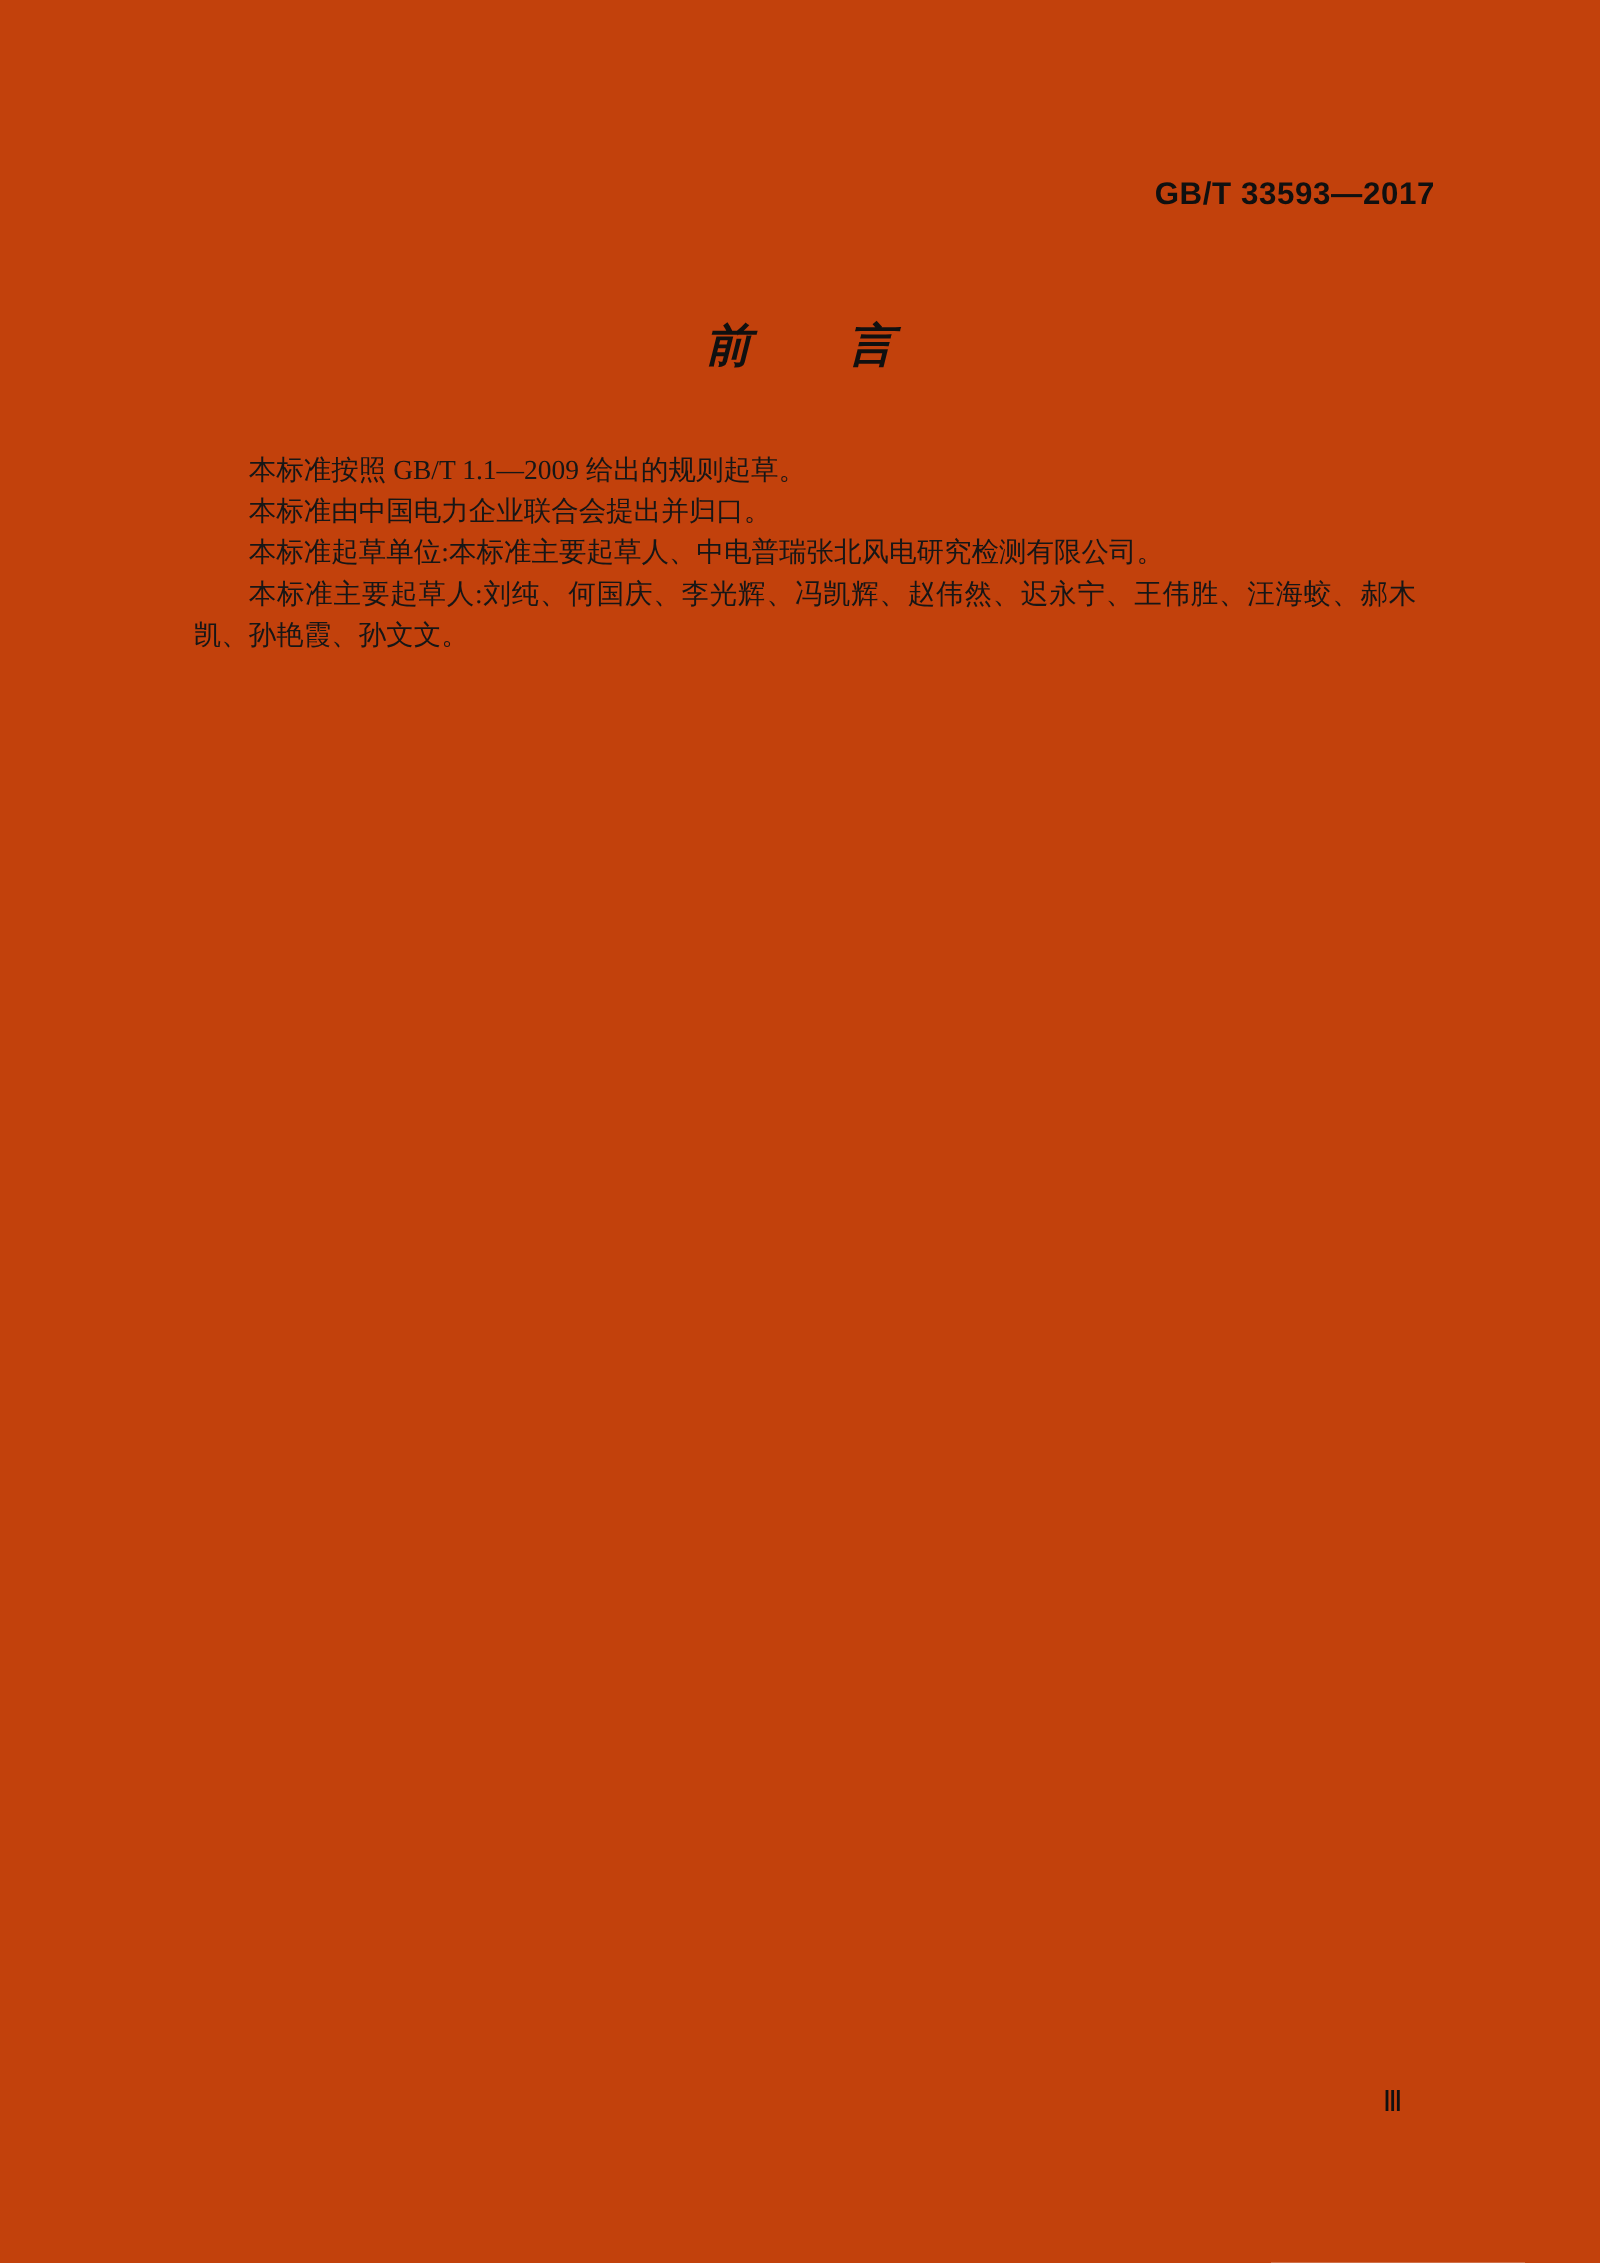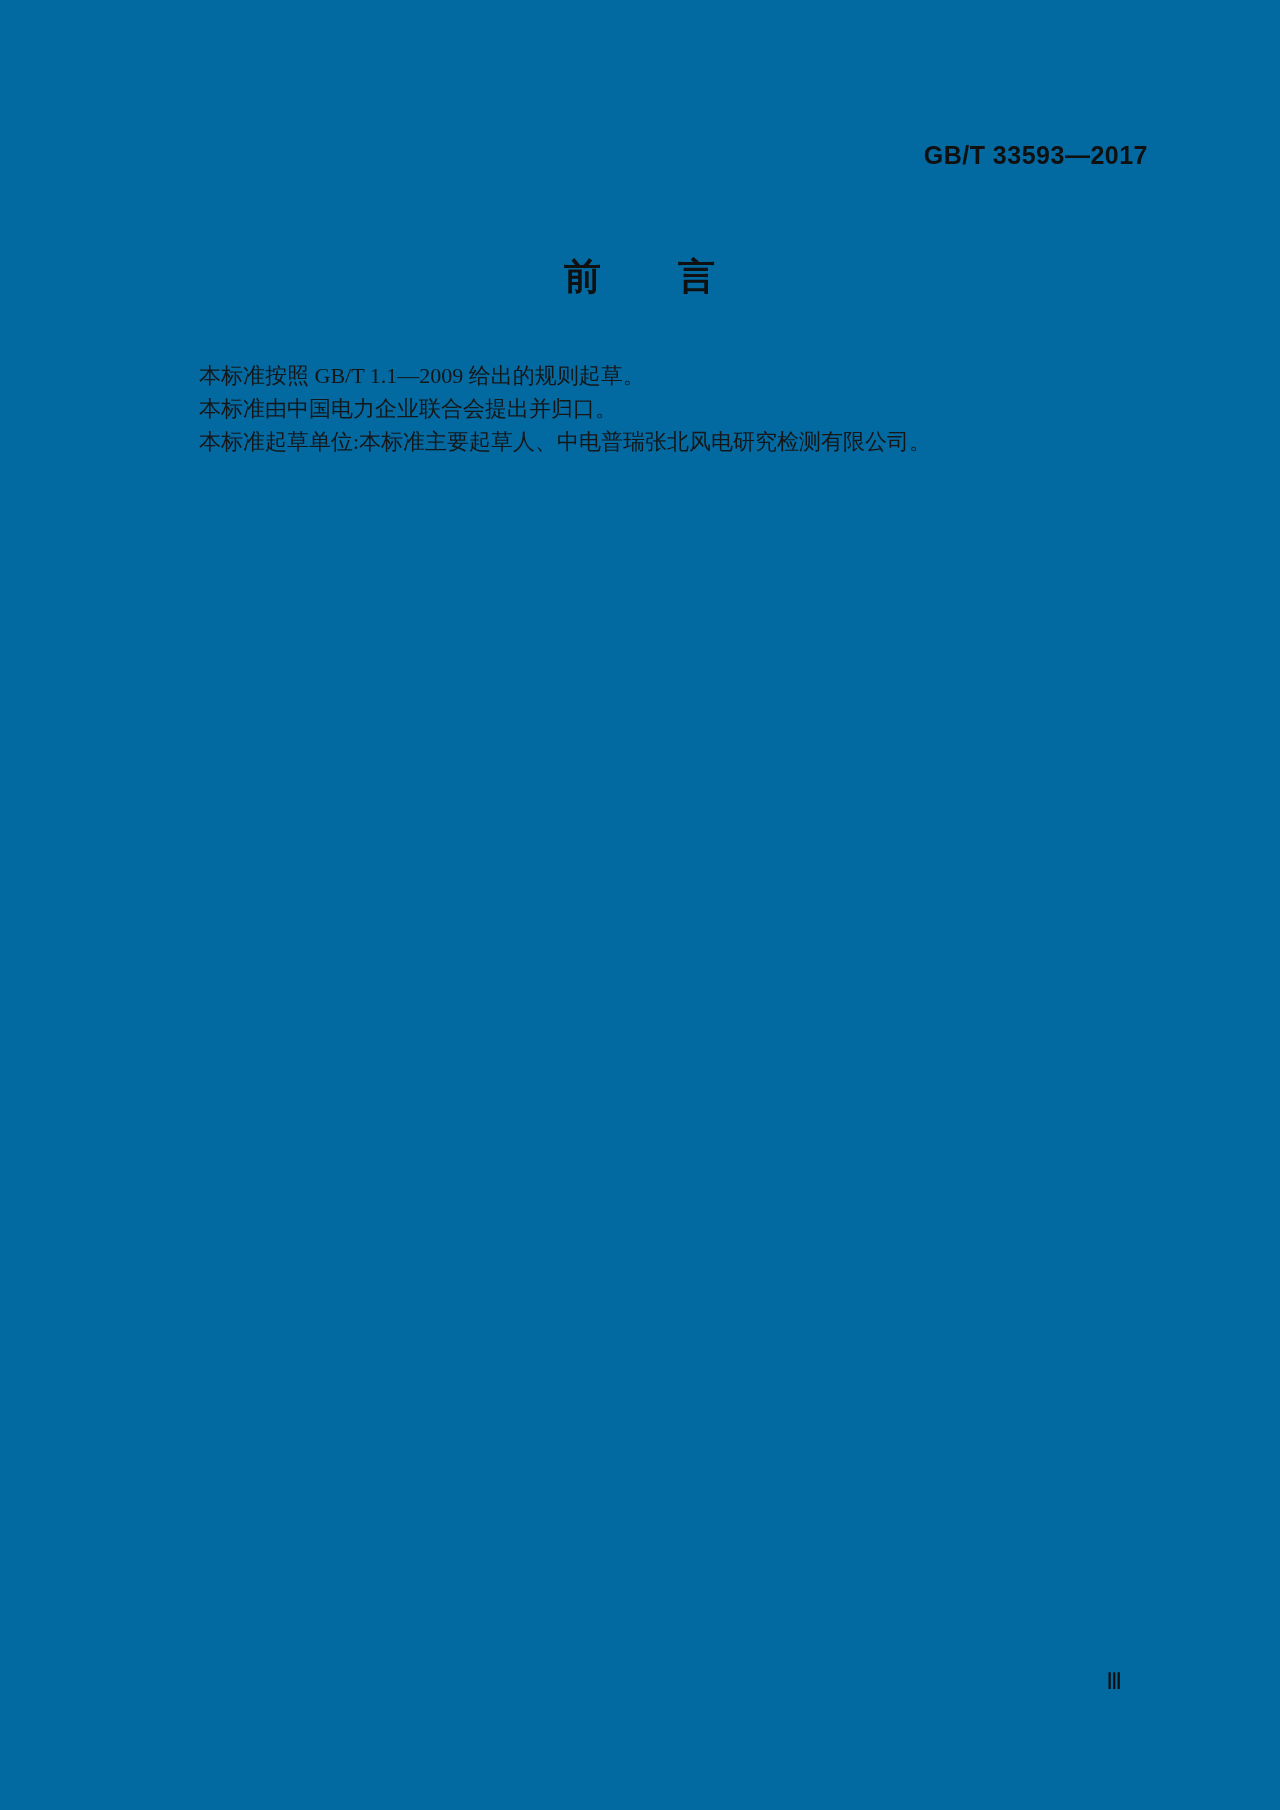--- a/index.html
+++ b/index.html
@@ -3,21 +3,21 @@
 <meta charset="utf-8">
 <style>
   * { box-sizing: border-box; }
   html, body { margin: 0; padding: 0; }
   body { background: #ffffff; }
 
   .page {
     position: relative;
     width: 1280px;
     height: 1810px;
-    background: #0369a1;
+    background: #c2410c;
     color: #151515;
     font-family: "Liberation Serif", serif;
     overflow: hidden;
   }
 
   .std-number {
     position: absolute;
     top: 141px;
     right: 132px;
     font-family: "Liberation Sans", sans-serif;
@@ -34,20 +34,21 @@
     left: 0;
     width: 100%;
     margin: 0;
     text-align: center;
     font-size: 37px;
     font-weight: bold;
     letter-spacing: 1px;
     color: #101010;
     white-space: pre;
     font-family: "Liberation Serif", serif;
+    font-style: italic;
   }
 
   .foreword {
     position: absolute;
     left: 155px;
     top: 359px;
     width: 978px;
     font-size: 22px;
     line-height: 33px;
     text-align: justify;
@@ -73,17 +74,18 @@
 <div class="page">
 
   <div class="std-number">GB/T 33593—2017</div>
 
   <h1 class="doc-title">前　　言</h1>
 
   <div class="foreword">
     <p>本标准按照 GB/T 1.1—2009 给出的规则起草。</p>
     <p>本标准由中国电力企业联合会提出并归口。</p>
     <p>本标准起草单位:本标准主要起草人、中电普瑞张北风电研究检测有限公司。</p>
+    <p>本标准主要起草人:刘纯、何国庆、李光辉、冯凯辉、赵伟然、迟永宁、王伟胜、汪海蛟、郝木凯、孙艳霞、孙文文。</p>
   </div>
 
   <div class="page-number">Ⅲ</div>
 
 </div>
 
 </body></html>

